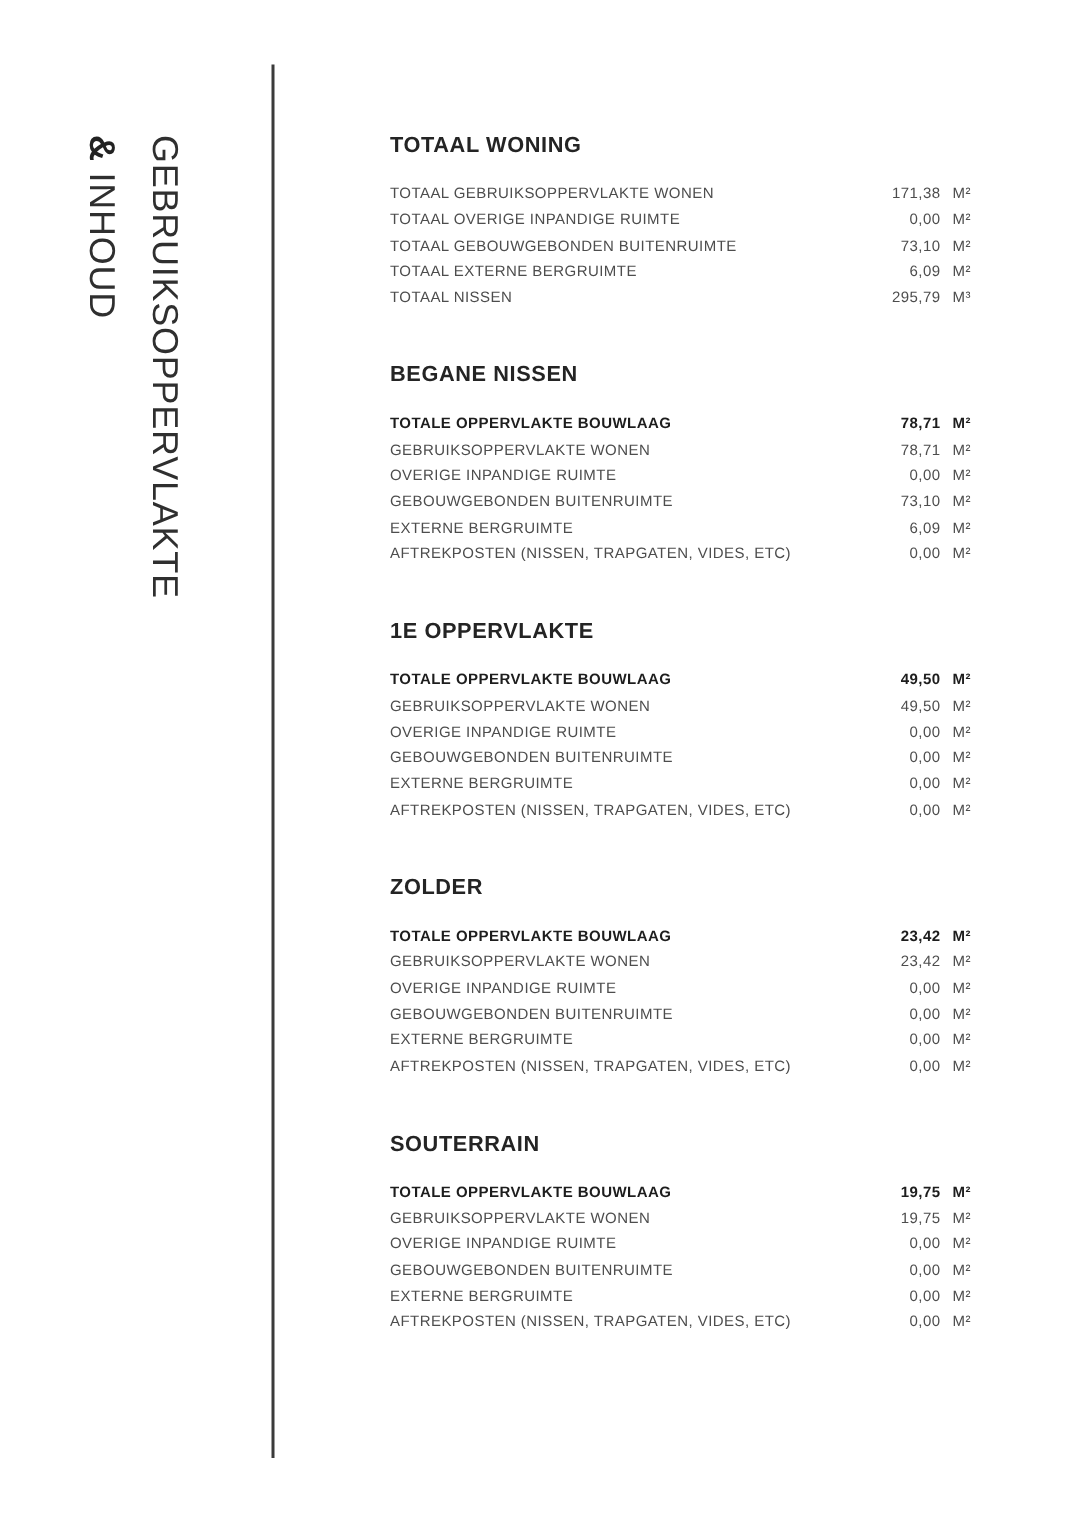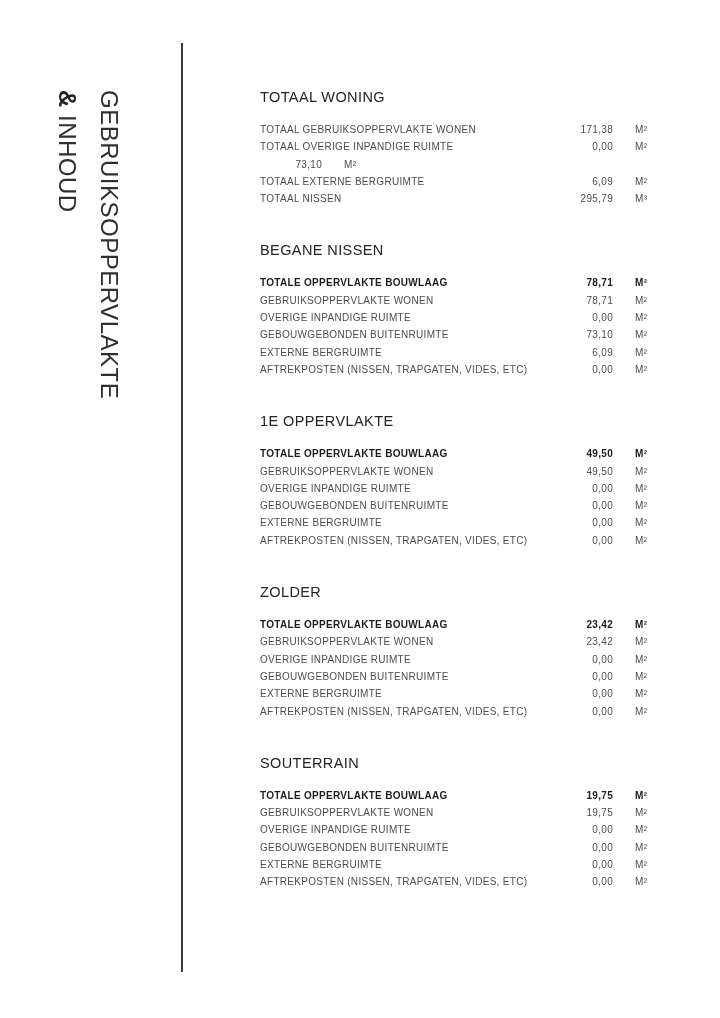--- a/index.html
+++ b/index.html
@@ -40,35 +40,35 @@
     position: absolute;
     left: 260px;
     top: 88px;
     width: 398px;
   }
   .section { margin-bottom: 34px; }
   .section-title {
     font-size: 14.5px;
     line-height: 18px;
     letter-spacing: 0.4px;
-    font-weight: 400;
+    font-weight: 700;
     color: #242424;
     margin: 0 0 15px 0;
   }
   .row {
     display: flex;
     align-items: flex-end;
     line-height: 17.3px;
     font-size: 10px;
     letter-spacing: 0.3px;
     color: #4d4d4d;
   }
   .row .lbl { flex: 1; white-space: nowrap; overflow: hidden; }
   .row .val { width: 62px; text-align: right; white-space: nowrap; }
-  .row .unit { width: 23px; padding-left: 22px; text-align: left; white-space: nowrap; }
+  .row .unit { width: 23px; padding-left: 8px; text-align: left; white-space: nowrap; }
   .row.emph { color: #1d1d1d; font-weight: 700; }
 </style>
 </head>
 <body>
 
 <div class="page">
 
   <div class="vrule"></div>
 
   <div class="sidebar-title">
@@ -84,20 +84,21 @@
         <span class="lbl">TOTAAL GEBRUIKSOPPERVLAKTE WONEN</span>
         <span class="val">171,38</span>
         <span class="unit">M²</span>
       </div>
       <div class="row">
         <span class="lbl">TOTAAL OVERIGE INPANDIGE RUIMTE</span>
         <span class="val">0,00</span>
         <span class="unit">M²</span>
       </div>
       <div class="row">
+        <span class="lbl">TOTAAL GEBOUWGEBONDEN BUITENRUIMTE</span>
         <span class="val">73,10</span>
         <span class="unit">M²</span>
       </div>
       <div class="row">
         <span class="lbl">TOTAAL EXTERNE BERGRUIMTE</span>
         <span class="val">6,09</span>
         <span class="unit">M²</span>
       </div>
       <div class="row">
         <span class="lbl">TOTAAL NISSEN</span>

